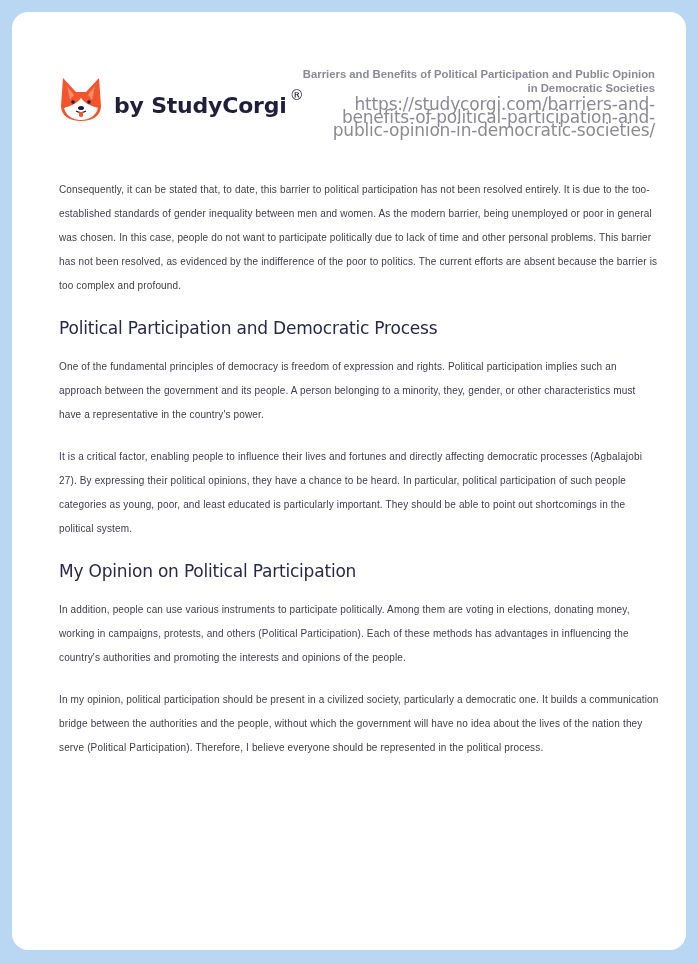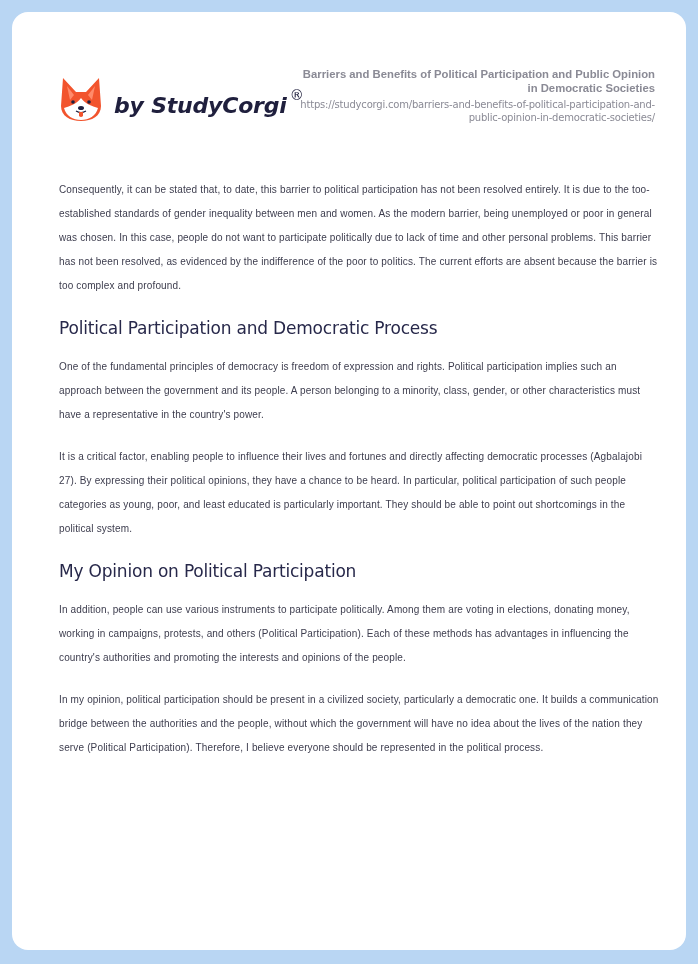--- a/index.html
+++ b/index.html
@@ -10,26 +10,26 @@
   }
   .card {
     position: absolute; left: 12px; top: 12px; width: 674px; height: 938px;
     background: #ffffff; border-radius: 16px; overflow: hidden;
   }
   .header { position: absolute; left: 0; top: 0; width: 674px; height: 150px; }
   .logo { position: absolute; left: 48px; top: 64px; display: flex; align-items: center; }
   .logo-icon { width: 42px; height: 46px; }
   .logo-text {
     margin-left: 12px; margin-top: 12px; font-size: 22px; font-weight: bold; color: #1f1f3d;
-    letter-spacing: -0.2px; font-family: "DejaVu Sans", sans-serif; font-style: italic;
+    letter-spacing: -0.2px; font-family: "DejaVu Sans", sans-serif;
   }
   .logo-reg { font-size: 14px; font-weight: normal; vertical-align: top; position: relative; top: -6px; margin-left: 3px; color:#1f1f3d; }
   .meta { position: absolute; right: 31px; top: 55px; width: 360px; text-align: right; }
   .meta-title { font-size: 11.3px; font-weight: bold; color: #8a8a95; line-height: 14px; }
-  .meta-url { font-size: 10px; color: #8a8a95; line-height: 13px; margin-top: 3px; font-family: "DejaVu Sans", sans-serif; letter-spacing: -0.2px;}
+  .meta-url { font-size: 17px; color: #8a8a95; line-height: 13px; margin-top: 3px; font-family: "DejaVu Sans", sans-serif; letter-spacing: -0.2px;}
   .content { position: absolute; left: 47px; top: 166px; width: 600px; }
   p {
     margin: 0 0 18px 0; font-size: 10px; line-height: 24px; color: #3c3c4d;
     font-family: "Liberation Sans", sans-serif; letter-spacing: 0.15px;
   }
   h2 {
     margin: 0 0 15px 0; font-size: 17px; line-height: 24px; color: #27284a;
     font-weight: normal; font-family: "DejaVu Sans", sans-serif; letter-spacing: -0.2px;
   }
 </style>
@@ -56,19 +56,19 @@
     </div>
     <div class="meta">
       <div class="meta-title">Barriers and Benefits of Political Participation and Public Opinion in Democratic Societies</div>
       <div class="meta-url">https://studycorgi.com/barriers-and-benefits-of-political-participation-and-public-opinion-in-democratic-societies/</div>
     </div>
   </div>
 
   <div class="content">
     <p>Consequently, it can be stated that, to date, this barrier to political participation has not been resolved entirely. It is due to the too-established standards of gender inequality between men and women. As the modern barrier, being unemployed or poor in general was chosen. In this case, people do not want to participate politically due to lack of time and other personal problems. This barrier has not been resolved, as evidenced by the indifference of the poor to politics. The current efforts are absent because the barrier is too complex and profound.</p>
     <h2>Political Participation and Democratic Process</h2>
-    <p>One of the fundamental principles of democracy is freedom of expression and rights. Political participation implies such an approach between the government and its people. A person belonging to a minority, class, gender, or other characteristics must have a representative in the country's power.</p>
+    <p>One of the fundamental principles of democracy is freedom of expression and rights. Political participation implies such an approach between the government and its people. A person belonging to a minority, they, gender, or other characteristics must have a representative in the country's power.</p>
     <p>It is a critical factor, enabling people to influence their lives and fortunes and directly affecting democratic processes (Agbalajobi 27). By expressing their political opinions, they have a chance to be heard. In particular, political participation of such people categories as young, poor, and least educated is particularly important. They should be able to point out shortcomings in the political system.</p>
     <h2>My Opinion on Political Participation</h2>
     <p>In addition, people can use various instruments to participate politically. Among them are voting in elections, donating money, working in campaigns, protests, and others (Political Participation). Each of these methods has advantages in influencing the country's authorities and promoting the interests and opinions of the people.</p>
     <p>In my opinion, political participation should be present in a civilized society, particularly a democratic one. It builds a communication bridge between the authorities and the people, without which the government will have no idea about the lives of the nation they serve (Political Participation). Therefore, I believe everyone should be represented in the political process.</p>
   </div>
 </div>
 
 </body></html>

